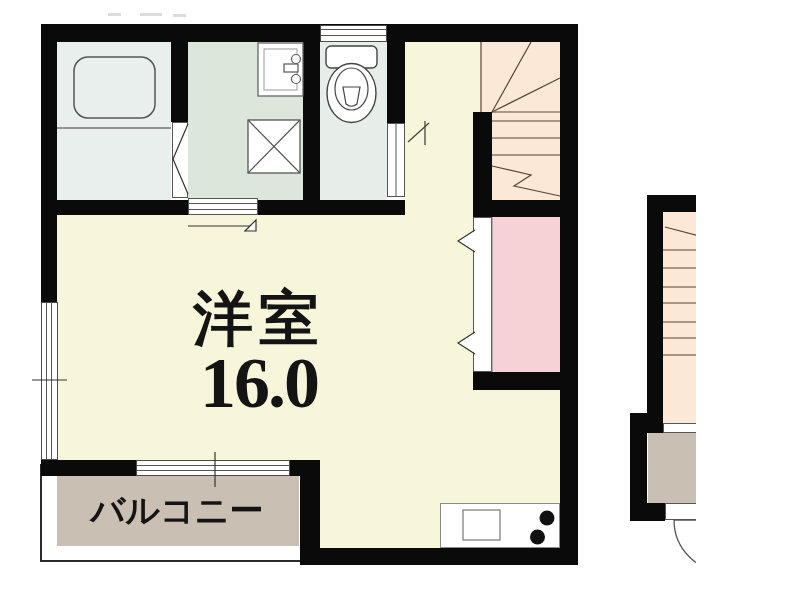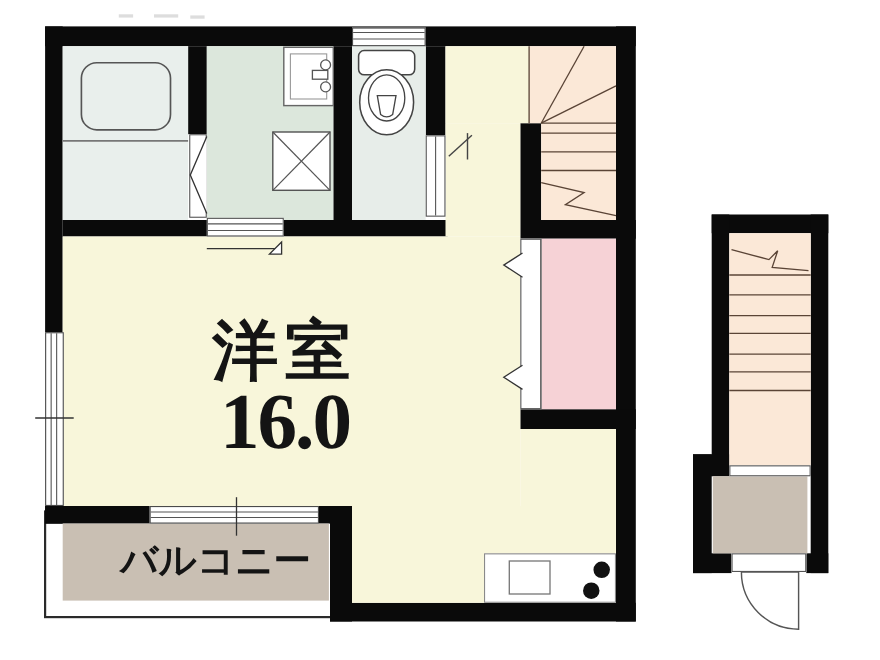--- a/index.html
+++ b/index.html
@@ -1,16 +1,16 @@
 <!DOCTYPE html>
 <html><head>
 <meta charset="utf-8">
 <style>
   html,body{margin:0;padding:0;background:#ffffff;}
-  .plan{position:relative;width:800px;height:600px;background:#ffffff;overflow:hidden;
+  .plan{position:relative;width:696px;height:600px;background:#ffffff;overflow:hidden;
         font-family:"Liberation Serif","DejaVu Serif",serif;}
   .abs{position:absolute;box-sizing:border-box;}
   .wall{position:absolute;background:#0a0a0a;box-sizing:border-box;}
   .fill{position:absolute;box-sizing:border-box;}
   .strip{position:absolute;background:#ffffff;border:1px solid #4a4a4a;box-sizing:border-box;}
   .label{position:absolute;color:#141414;font-weight:bold;text-align:center;box-sizing:border-box;}
   .svgo{position:absolute;left:0;top:0;pointer-events:none;}
   .dash{position:absolute;background:#c6c6c6;opacity:.6;}
   .balc-box{position:absolute;background:#ffffff;border:2px solid #2a2a2a;box-sizing:border-box;}
   .counter{position:absolute;background:#ffffff;border:1px solid #8a8a8a;box-sizing:border-box;}
@@ -165,15 +165,15 @@
       <line x1="663" y1="355" x2="737" y2="355" stroke="#5a4436" stroke-width="1.2"></line>
     </g>
 
     <g>
       <path d="M 674,520 A 52 52 0 0 0 726,572 L 726,520 Z" fill="#fff" stroke="#555" stroke-width="1.3"></path>
     </g>
   </svg>
 
   <div class="label" style="left:188px;top:288px;width:142px;font-size:60px;line-height:62px;letter-spacing:6px;">洋室</div>
   <div class="label" style="left:188px;top:350px;width:142px;font-size:72px;line-height:66px;letter-spacing:-2px;">16.0</div>
-  <div class="label" style="left:85px;top:492px;width:184px;font-size:34px;line-height:38px;margin-left:19px;">バルコニー</div>
+  <div class="label" style="left:85px;top:492px;width:184px;font-size:34px;line-height:38px;">バルコニー</div>
 
 </div>
 
 </body></html>

